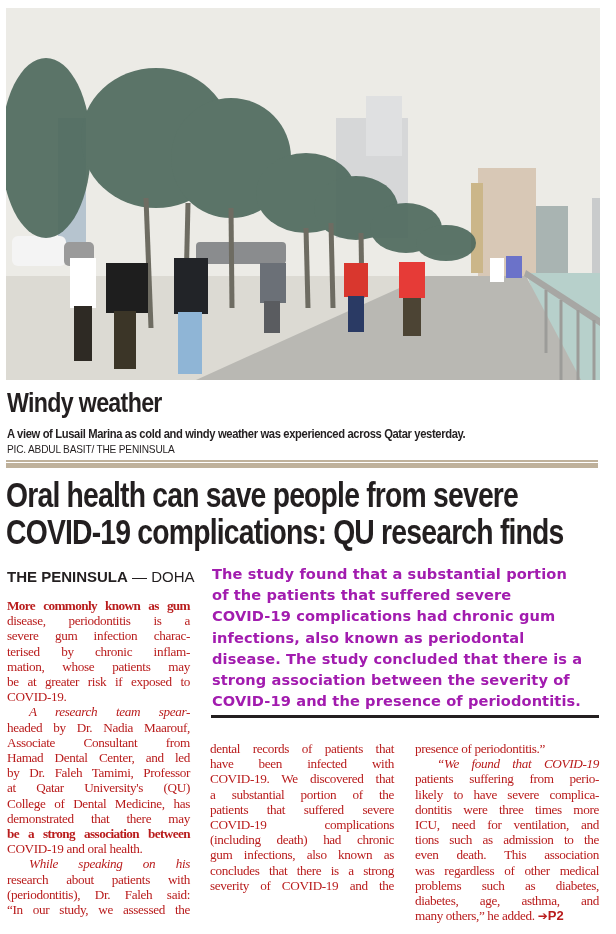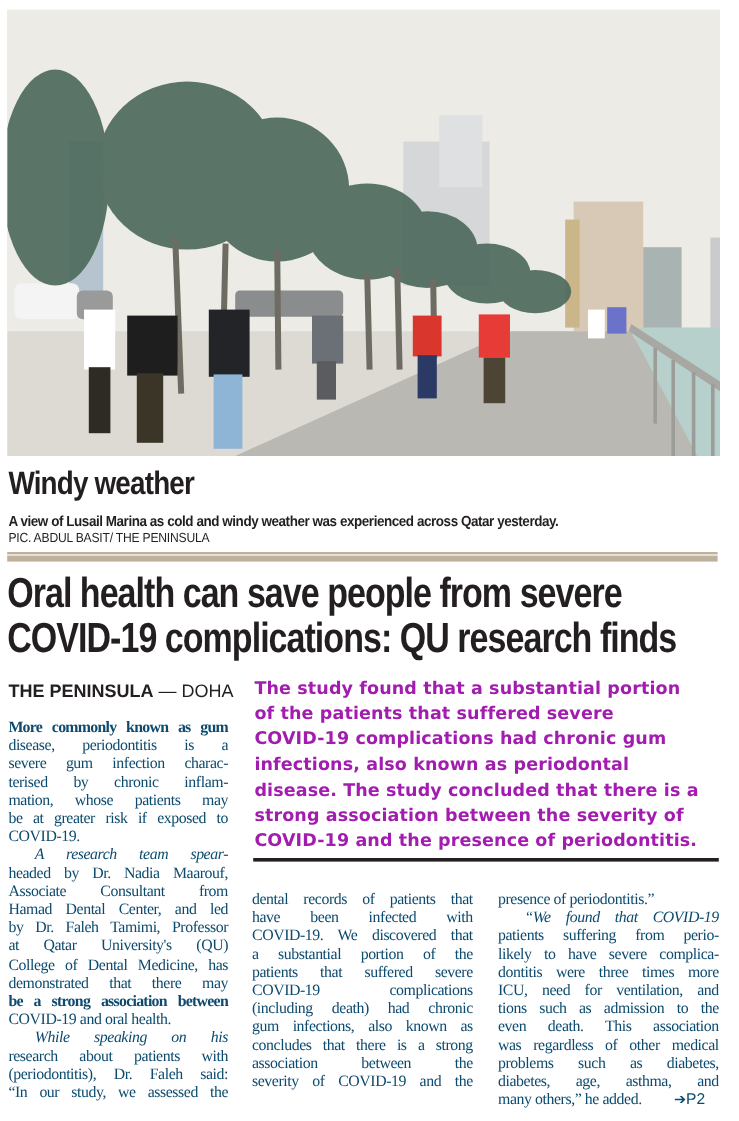--- a/index.html
+++ b/index.html
@@ -54,30 +54,30 @@
     position: absolute; left: 212px; top: 563px; width: 392px;
     font-family: "DejaVu Sans", sans-serif; font-weight: bold;
     font-size: 14.6px; line-height: 21.2px; letter-spacing: 0.1px; color: #a21caf;
   }
   .pullquote div { white-space: nowrap; }
   .pq-rule { position: absolute; left: 211px; top: 715px; width: 388px; height: 3px; background: #231f20; }
 
   
   .col {
     position: absolute; font-size: 13.2px; line-height: 15.2px;
-    letter-spacing: -0.35px; color: #0c4a6e;
+    letter-spacing: -0.35px; color: #b91c1c;
   }
   .col .ln { white-space: nowrap; display: block; text-align: justify; text-align-last: justify; }
   .col .ln.last { text-align-last: left; }
   .col .ln.ind { padding-left: 22px; font-style: italic; }
   .col .ln.bold { font-weight: bold; letter-spacing: -0.6px; }
   .col1 { left: 7px; top: 598px; width: 183px; }
   .col2 { left: 210px; top: 741px; width: 184px; }
   .col3 { left: 415px; top: 741px; width: 184px; }
-  .jump { font-family: "Liberation Sans", sans-serif; font-weight: normal; font-size: 13px; letter-spacing: 0; margin-left: 24px; }
+  .jump { font-family: "Liberation Sans", sans-serif; font-weight: bold; font-size: 13px; letter-spacing: 0; }
   .arrow { display: inline-block; font-family: "DejaVu Sans", sans-serif; font-size: 12px; }
 </style>
 </head>
 <body>
 
 <div class="photo">
   <svg viewBox="0 0 594 372" preserveAspectRatio="none">
     <rect x="0" y="0" width="594" height="372" fill="#ecebe6"></rect>
 
     <rect x="330" y="110" width="72" height="120" fill="#d6d7d8"></rect>
@@ -198,21 +198,20 @@
 <div class="col col2">
   <span class="ln">dental records of patients that</span>
   <span class="ln">have been infected with</span>
   <span class="ln">COVID-19. We discovered that</span>
   <span class="ln">a substantial portion of the</span>
   <span class="ln">patients that suffered severe</span>
   <span class="ln">COVID-19 complications</span>
   <span class="ln">(including death) had chronic</span>
   <span class="ln">gum infections, also known as</span>
   <span class="ln">concludes that there is a strong</span>
-  <span class="ln">association between the</span>
   <span class="ln">severity of COVID-19 and the</span>
 </div>
 
 <div class="col col3">
   <span class="ln last">presence of periodontitis.”</span>
   <span class="ln ind">“We found that COVID-19</span>
   <span class="ln">patients suffering from perio-</span>
   <span class="ln">likely to have severe complica-</span>
   <span class="ln">dontitis were three times more</span>
   <span class="ln">ICU, need for ventilation, and</span>

